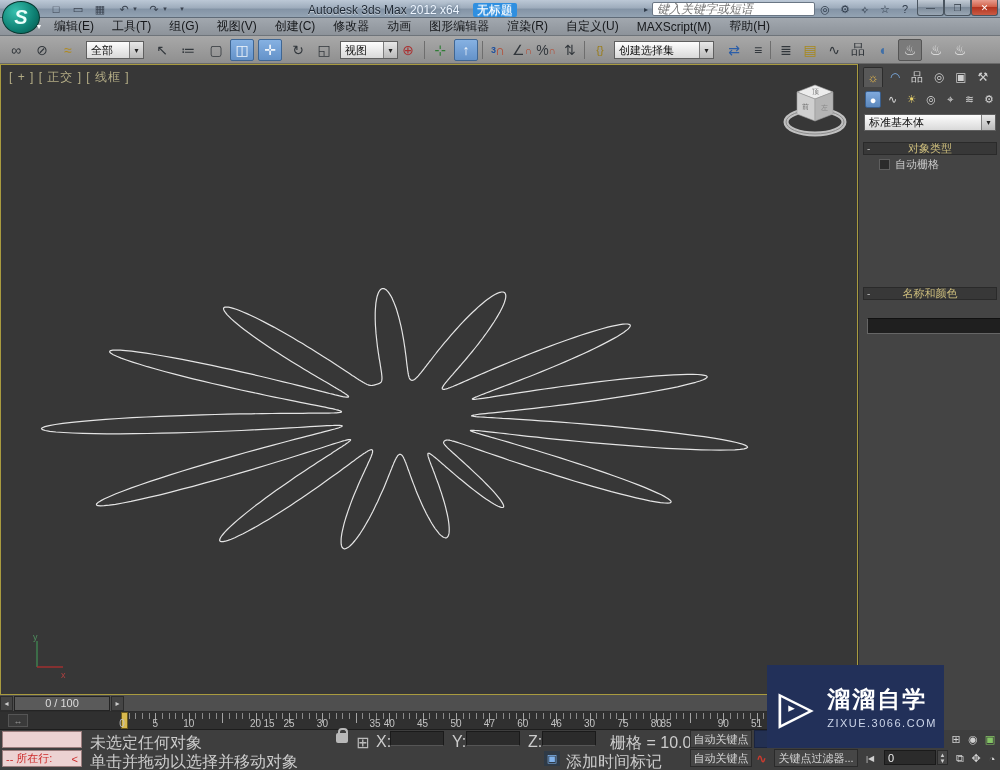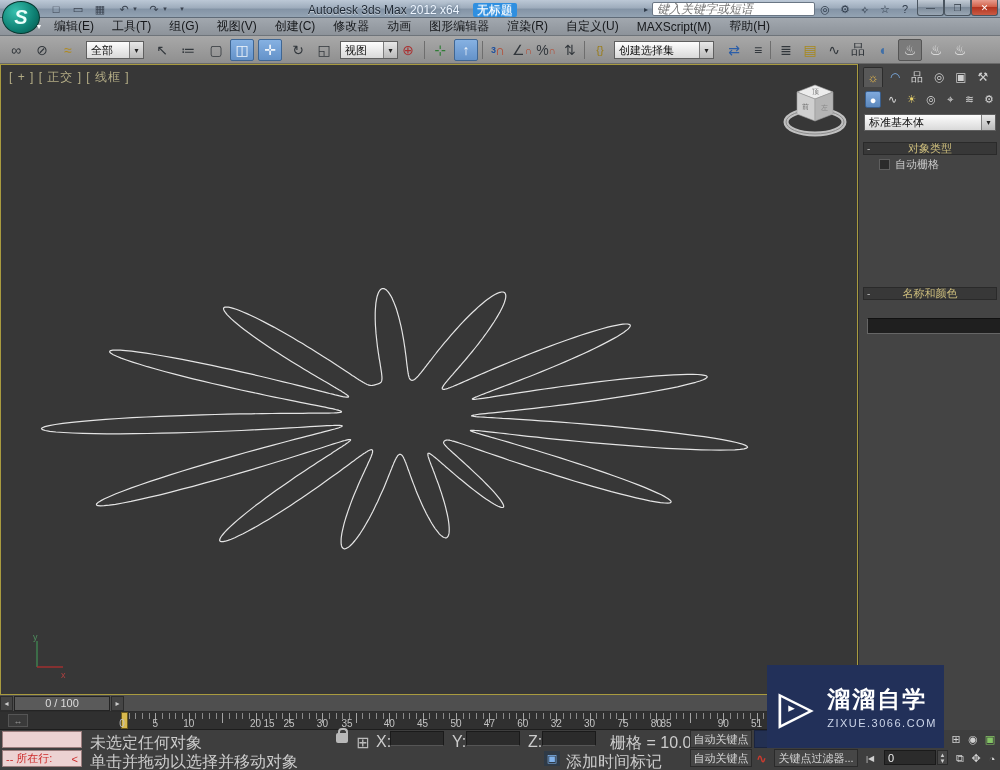--- a/index.html
+++ b/index.html
@@ -300,27 +300,27 @@
   <div id="ticks-major" class="abs"></div>
   <div id="frame-marker" class="abs"></div>
   <div id="tick-labels">
       <span class="tick-label" style="left: 122px;">0</span>
       <span class="tick-label" style="left: 155.4px;">5</span>
       <span class="tick-label" style="left: 188.8px;">10</span>
       <span class="tick-label" style="left: 227px; margin-left: 42px;">15</span>
       <span class="tick-label" style="left: 255.6px;">20</span>
       <span class="tick-label" style="left: 289px;">25</span>
       <span class="tick-label" style="left: 322.4px;">30</span>
-      <span class="tick-label" style="left: 347px;">35</span>
+      <span class="tick-label" style="left: 375px;">35</span>
       <span class="tick-label" style="left: 389.2px;">40</span>
       <span class="tick-label" style="left: 422.6px;">45</span>
       <span class="tick-label" style="left: 456px;">50</span>
       <span class="tick-label" style="left: 489.4px;">47</span>
       <span class="tick-label" style="left: 522.8px;">60</span>
-      <span class="tick-label" style="left: 556.2px;">32</span>
+      <span class="tick-label" style="left: 556.2px;">46</span>
       <span class="tick-label" style="left: 589.6px;">30</span>
       <span class="tick-label" style="left: 623px;">75</span>
       <span class="tick-label" style="left: 656.4px;">80</span>
       <span class="tick-label" style="left: 666px;">85</span>
       <span class="tick-label" style="left: 723.2px;">90</span>
       <span class="tick-label" style="left: 756.6px;">51</span>
       <span class="tick-label" style="left: 790px;">100</span>
     </div>
 </div>
 

